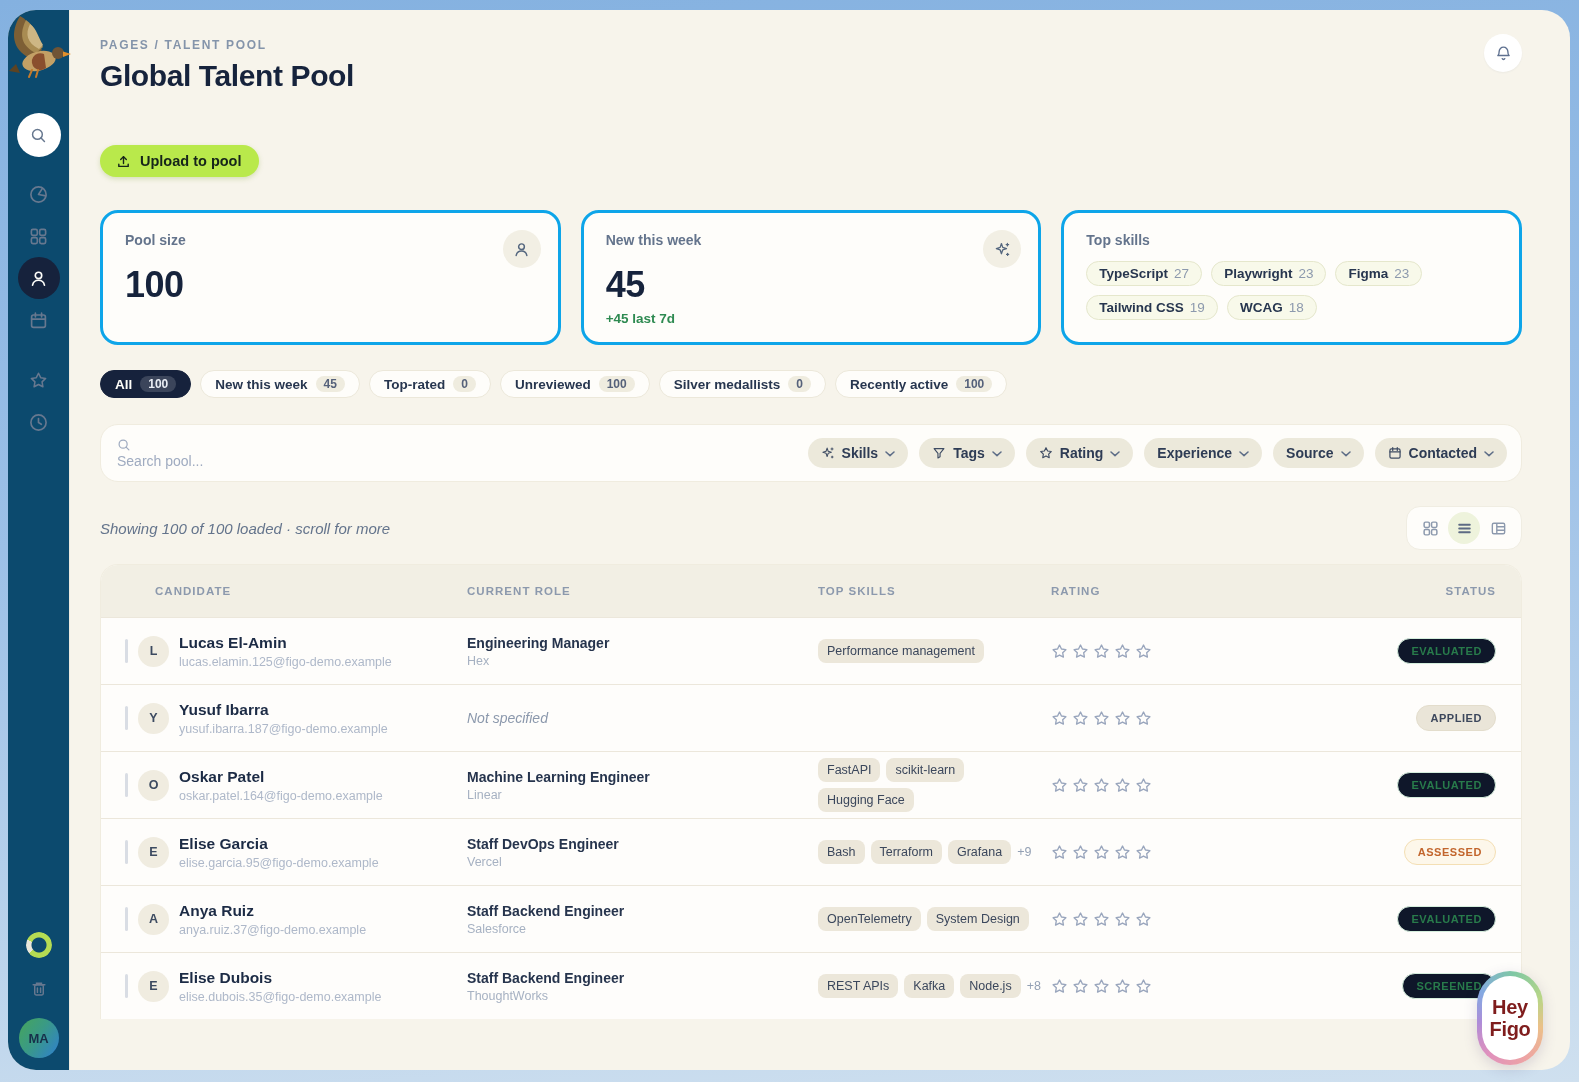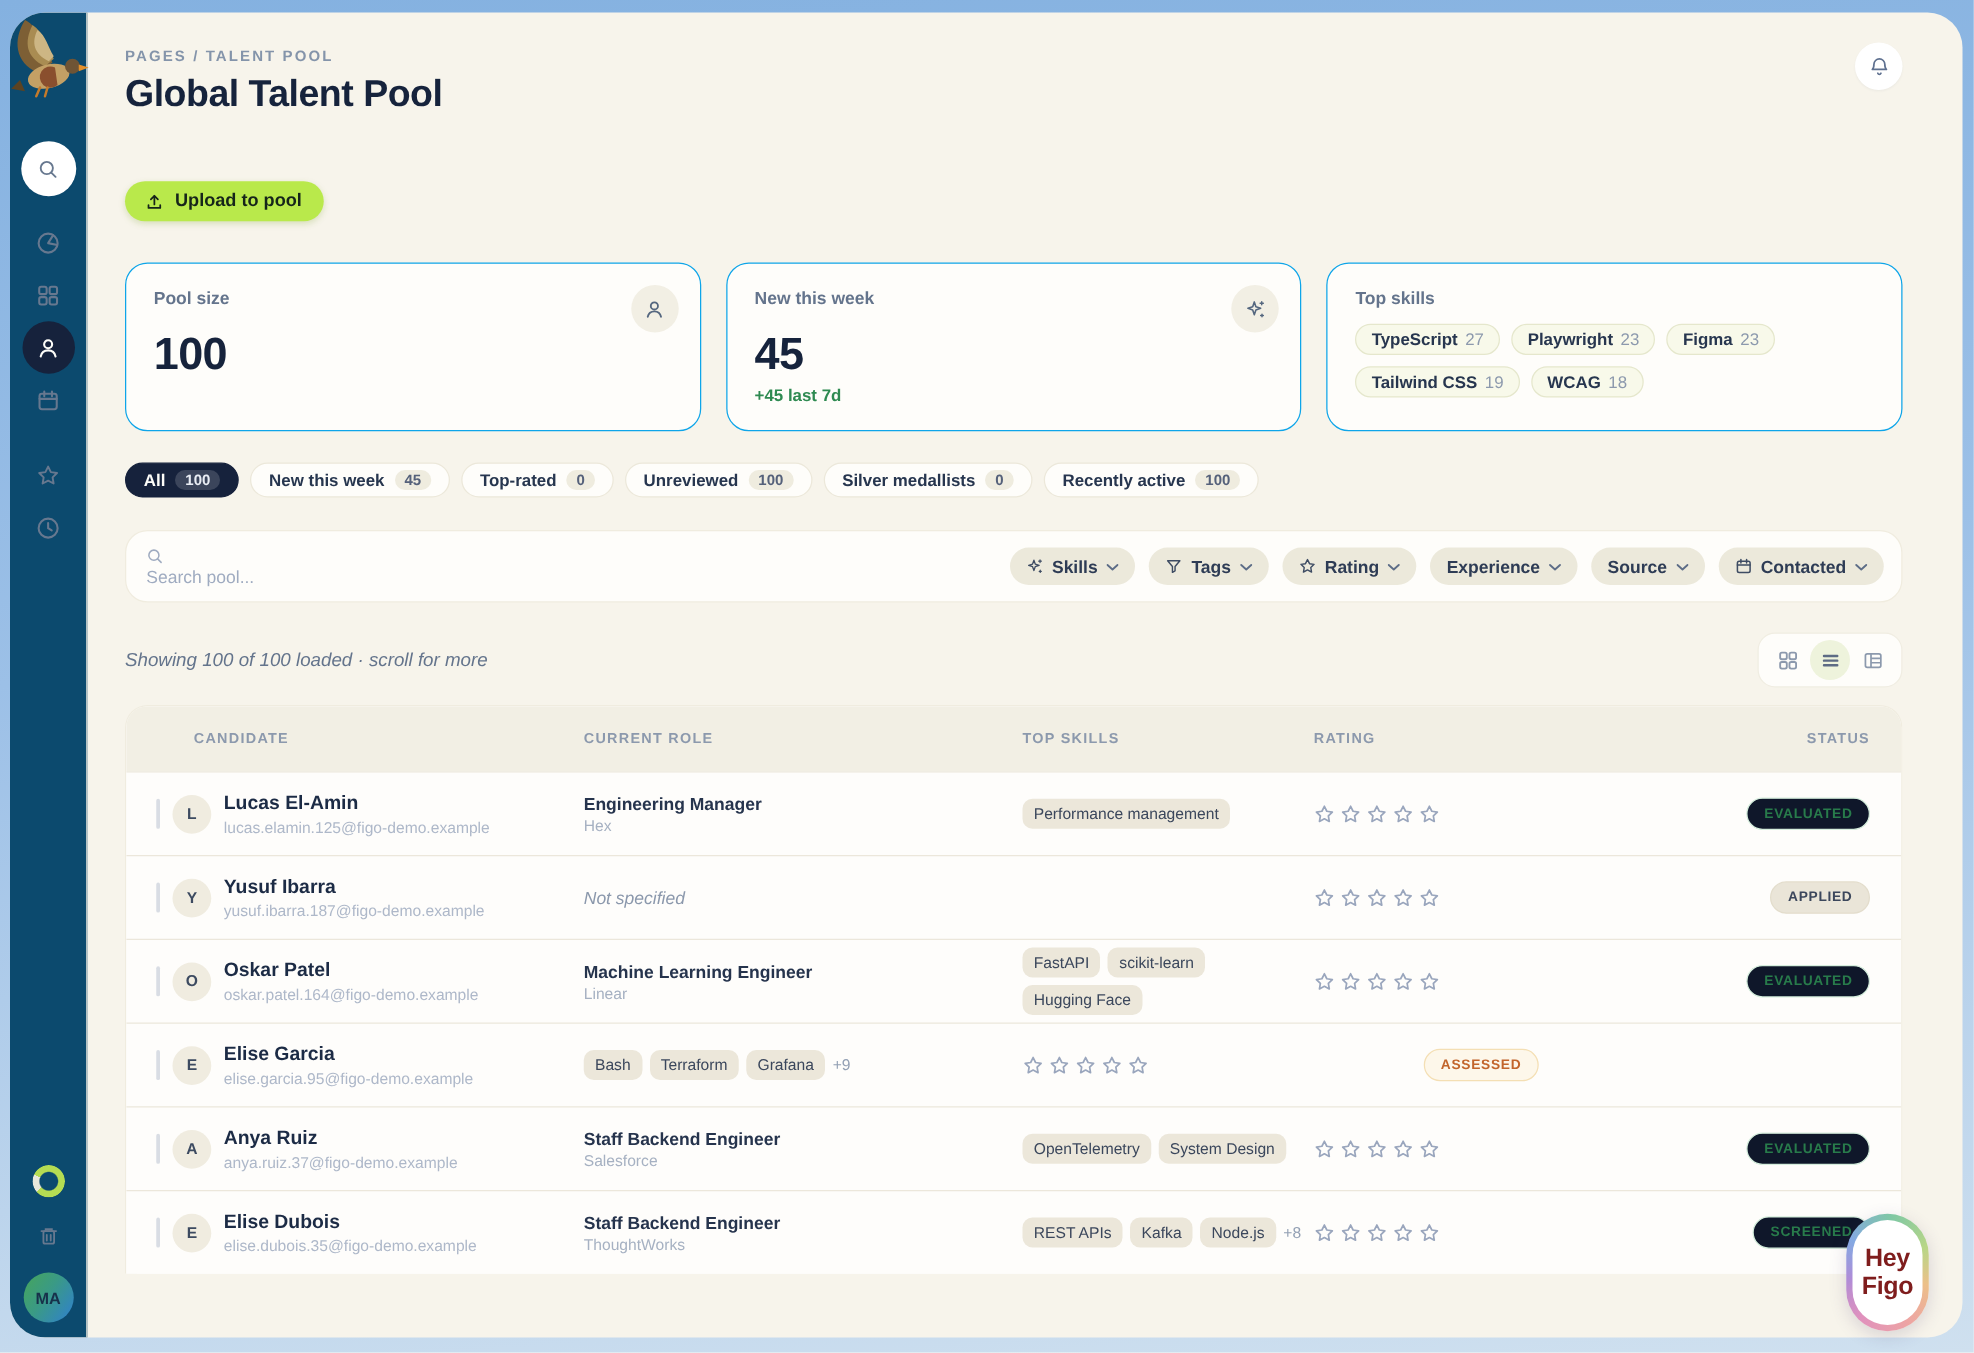--- a/index.html
+++ b/index.html
@@ -61,21 +61,21 @@
   .pool-sub { font-size:15px; color:#7d8ba0; margin-top:9px; }
   .upload-btn {
     display:flex; align-items:center; gap:9px; border:none; cursor:pointer;
     background:#b9e94b; color:#16251a; font-family:inherit;
     font-size:14.5px; font-weight:600; padding:8px 18px 8px 16px; border-radius:17px;
     margin-top:2px; box-shadow:0 2px 5px rgba(120,160,40,.25);
   }
   
   .stats { display:flex; gap:20px; margin-top:33px; }
   .card {
-    background:#fefdfa; border:1px solid #0ea5e9; border-radius:18px;
+    background:#fefdfa; border:3px solid #0ea5e9; border-radius:18px;
     height:135px; padding:19px 22px; position:relative; flex:1;
   }
   .card-label { font-size:14px; font-weight:600; color:#64748c; }
   .card-value { font-size:36px; font-weight:700; color:#16233c; margin-top:16px; letter-spacing:-.5px; }
   .card-delta { font-size:13.5px; font-weight:600; color:#2e8a51; margin-top:5px; }
   .card-ic {
     position:absolute; top:17px; right:17px; width:38px; height:38px; border-radius:50%;
     background:#f2efe4; display:flex; align-items:center; justify-content:center; color:#55677f;
   }
   .skill-chips { display:flex; flex-wrap:wrap; gap:9px; margin-top:13px; }
@@ -640,20 +640,24 @@
 
       <div class="tgrid trow">
         <div class="cand">
           <span class="handle"></span>
           <span class="cava">E</span>
           <span>
             <div class="cname">Elise Garcia</div>
             <div class="cemail">elise.garcia.95@figo-demo.example</div>
           </span>
         </div>
+        <div>
+          <div class="rtitle">Staff DevOps Engineer</div>
+          <div class="rcompany">Vercel</div>
+        </div>
         <div class="chips">
           <span class="tchip">Bash</span>
           <span class="tchip">Terraform</span>
           <span class="tchip">Grafana</span>
           <span class="more">+9</span>
         </div>
         <div class="stars">
           <svg width="17" height="17">
               <use href="#i-star"></use>
             </svg>

